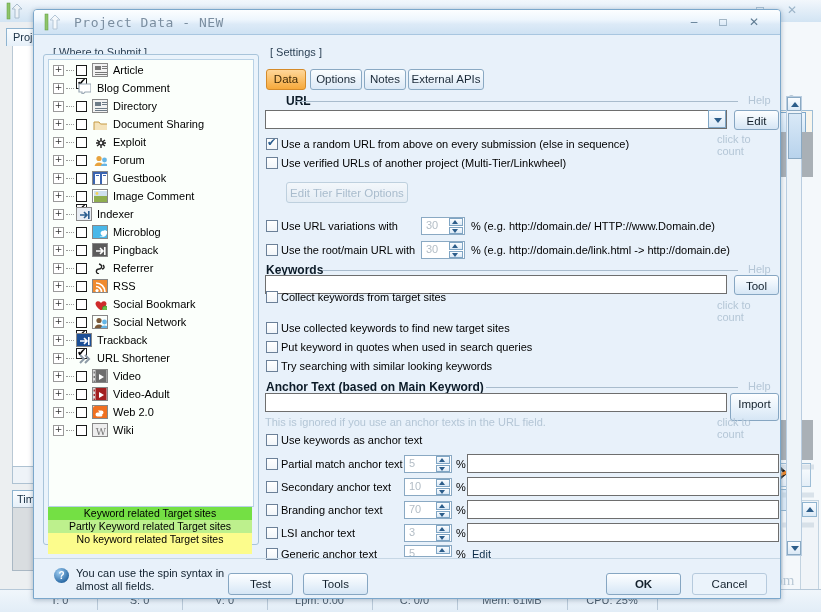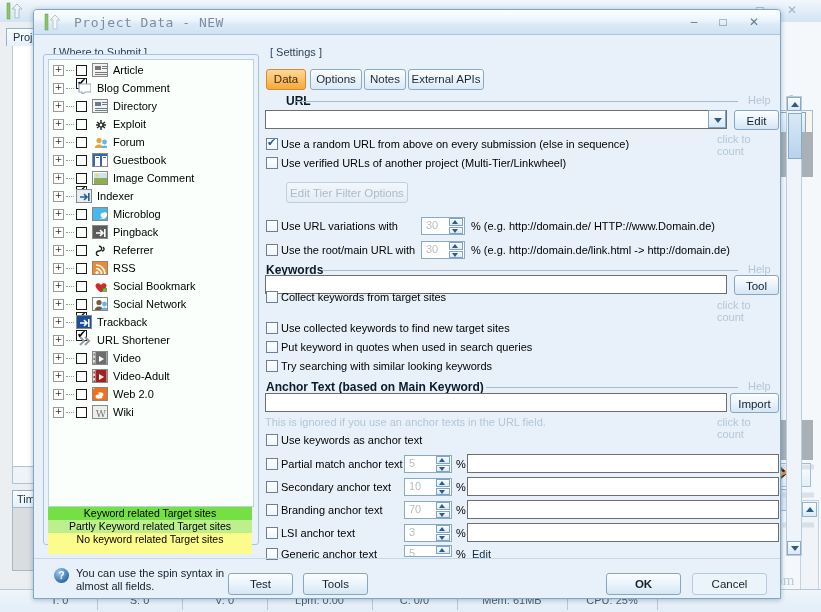--- a/index.html
+++ b/index.html
@@ -237,20 +237,23 @@
             </svg></span><span class="tlabel">Blog Comment</span></div>
         <div class="trow"><span class="plus">+</span><span class="dots"></span><span class="cb "></span><span class="ticon"><svg width="16" height="14" viewBox="0 0 16 14">
               <rect x="0" y="0" width="16" height="14" fill="#f2f2f2"></rect>
         <rect x="2" y="2" width="6" height="4" fill="#6d7b88"></rect>
         <rect x="9" y="2" width="5" height="1" fill="#6d7b88"></rect>
               <rect x="9" y="4" width="5" height="1" fill="#6d7b88"></rect>
         <rect x="2" y="8" width="12" height="1" fill="#6d7b88"></rect>
               <rect x="2" y="10" width="12" height="1" fill="#6d7b88"></rect>
             </svg></span><span class="tlabel">Directory</span></div>
         <div class="trow"><span class="plus">+</span><span class="dots"></span><span class="cb "></span><span class="ticon" style="border-color:transparent"><svg width="16" height="14" viewBox="0 0 16 14">
+              <path d="M1 4 h5 l1.5 2 h7.5 v7 h-14 z" fill="#f4e3bb" stroke="#c59a44" stroke-width="1"></path>
+            </svg></span><span class="tlabel">Document Sharing</span></div>
+        <div class="trow"><span class="plus">+</span><span class="dots"></span><span class="cb "></span><span class="ticon" style="border-color:transparent"><svg width="16" height="14" viewBox="0 0 16 14">
               <path d="M8 2 v10 M4 4 l8 6 M12 4 l-8 6 M3 7 h10" stroke="#222" stroke-width="1.4" fill="none"></path>
         <circle cx="8" cy="7" r="2" fill="#fff" stroke="#222" stroke-width="1.2"></circle>
             </svg></span><span class="tlabel">Exploit</span></div>
         <div class="trow"><span class="plus">+</span><span class="dots"></span><span class="cb "></span><span class="ticon" style="border-color:transparent"><svg width="16" height="14" viewBox="0 0 16 14">
               <circle cx="6" cy="4.5" r="2.6" fill="#e8a33d"></circle>
               <path d="M1.5 13 a4.5 4.5 0 0 1 9 0 z" fill="#e8a33d"></path>
         <circle cx="11.5" cy="6" r="2.4" fill="#66b6e6"></circle>
               <path d="M7.5 13.5 a4 4 0 0 1 8 0 z" fill="#66b6e6"></path>
             </svg></span><span class="tlabel">Forum</span></div>
         <div class="trow"><span class="plus">+</span><span class="dots"></span><span class="cb "></span><span class="ticon"><svg width="16" height="14" viewBox="0 0 16 14">
@@ -434,21 +437,21 @@
   </div>
   <div class="chk" style="left:232px;top:350px;">
     <span class="box"></span><span>Try searching with similar looking keywords</span>
   </div>
 
   <div class="sect-title" style="left:232px;top:370px;">Anchor Text (based on Main Keyword)</div>
   <div class="sect-line" style="left:452px;top:377px;width:252px;"></div>
   <div class="helplink" style="left:714px;top:370px;">Help</div>
 
   <div class="tbox" style="left:231px;top:383px;width:462px;height:19px;"></div>
-  <div class="btn" style="left:696px;top:383px;width:49px;height:20px;">
+  <div class="btn" style="left:696px;top:383px;width:49px;height:28px;">
     <span>Import</span>
   </div>
   <div class="ctc" style="left:683px;top:406px;">click to count</div>
   <div class="note" style="left:231px;top:406px;">This is ignored if you use an anchor texts in the URL field.</div>
 
   <div class="chk" style="left:232px;top:424px;">
     <span class="box"></span><span>Use keywords as anchor text</span>
   </div>
 
   <div class="chk" style="left:232px;top:448px;">

